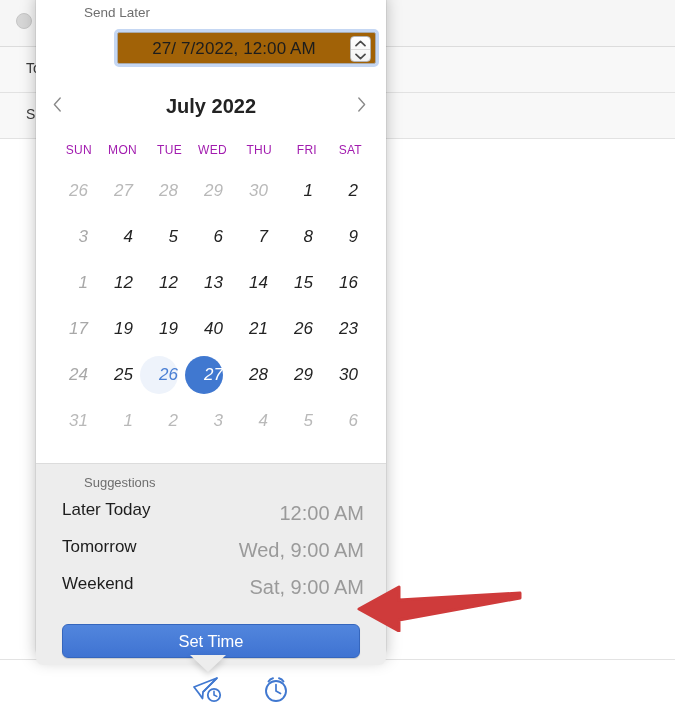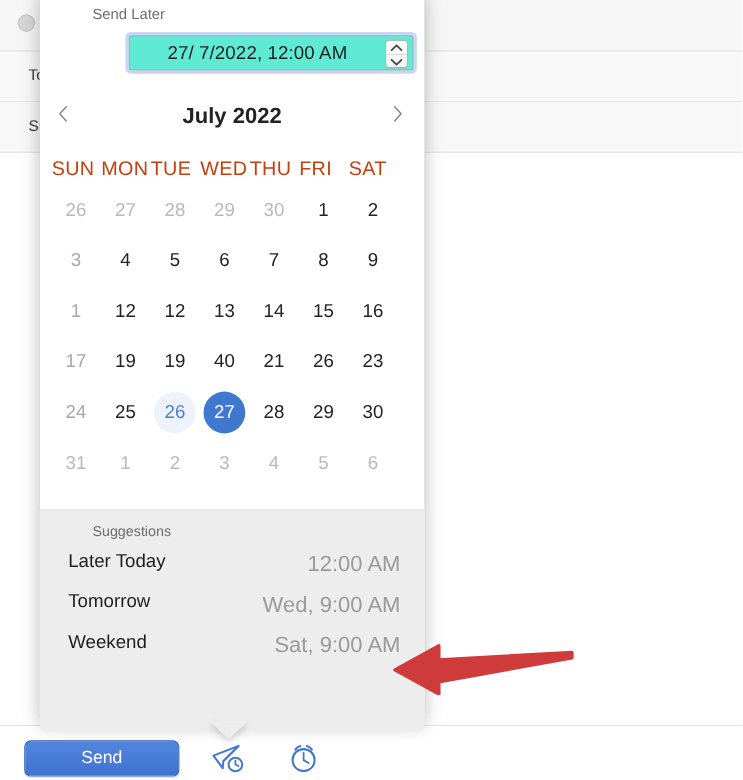--- a/index.html
+++ b/index.html
@@ -85,21 +85,21 @@
 
   
   .date-field {
     position: absolute; left: 78px; top: 37px; width: 265px; height: 38px;
     background: #ffffff;
     border: 3px solid #c5d7f3;
     border-radius: 5px;
   }
   .date-field-inner {
     position: absolute; inset: 0; border: 1px solid #a9a9a9; border-radius: 2px;
-    background: #5eead4;
+    background: #a16207;
   }
   .date-value {
     position: absolute; left: 0; top: 6px; width: 232px; text-align: center;
     font-size: 17px; color: #1d1d1d; letter-spacing: .1px;
   }
   .stepper {
     position: absolute; right: 4px; top: 3px; width: 21px; height: 26px;
     border: 1px solid #b3b3b3; border-radius: 4px;
     background: linear-gradient(#ffffff, #f3f3f3);
   }
@@ -117,30 +117,30 @@
   .month-nav.prev { left: 48px; }
   .month-nav.next { left: 352px; }
   .month-title {
     position: absolute; left: 36px; top: 95px; width: 350px;
     text-align: center; font-size: 20px; font-weight: bold; color: #232323;
   }
 
   
   .weekdays { position: absolute; left: 36px; top: 143px; width: 350px; height: 20px; }
   .weekdays span {
-    position: absolute; top: 0; width: 45px; text-align: left;
-    font-size: 18px; color: #c2410c; letter-spacing: .3px;
+    position: absolute; top: 0; width: 45px; text-align: right;
+    font-size: 12px; color: #a21caf; letter-spacing: .3px;
   }
 
   
   .daygrid { position: absolute; left: 36px; top: 172px; width: 350px; height: 276px; }
   .day {
     position: absolute; width: 38px; height: 38px; border-radius: 50%;
-    text-align: center; line-height: 38px; font-size: 17px;
-    color: #232323; cursor: default;
+    text-align: right; line-height: 38px; font-size: 17px;
+    color: #232323; cursor: default; font-style: italic;
   }
   .day.muted   { color: #b9b9b9; }
   .day.dim     { color: #a8a8a8; }
   .day.today   { color: #4a7fd4; background: #eef3fb; }
   .day.selected{ color: #ffffff; background: #4078d0; }
   .suggest-title {
     position: absolute; left: 48px; top: 11px;
     font-size: 13px; color: #6e6e6e;
   }
   .suggest-row { position: absolute; left: 0; width: 350px; height: 28px; cursor: default; }
@@ -181,21 +181,20 @@
     </div>
 
     <div class="field-row r2">
       <span class="field-label">Subject:</span>
     </div>
 
     <div class="compose-body"></div>
 
     <div class="bottom-bar"></div>
 
-    <div class="send-button">Send</div>
 
     <div class="tool-icon schedule">
       <svg width="36" height="32" viewBox="0 0 36 32">
         <path d="M4 14 L27 5 L13 19 L12.5 25.5 L9 20.5 Z" fill="none" stroke="#4078d0" stroke-width="1.8" stroke-linejoin="round" stroke-linecap="round"></path>
         <path d="M13 19 L27 5" fill="none" stroke="#4078d0" stroke-width="1.6"></path>
         <circle cx="24" cy="22" r="6.2" fill="#ffffff" stroke="#4078d0" stroke-width="1.8"></circle>
         <path d="M24 18.4 L24 22 L26.8 23.4" fill="none" stroke="#4078d0" stroke-width="1.6" stroke-linecap="round"></path>
       </svg>
     </div>
 
@@ -307,20 +306,21 @@
         </div>
         <div class="suggest-row" style="top: 73px;">
           <span class="suggest-name">Tomorrow</span>
           <span class="suggest-time">Wed, 9:00 AM</span>
         </div>
         <div class="suggest-row" style="top: 110px;">
           <span class="suggest-name">Weekend</span>
           <span class="suggest-time">Sat, 9:00 AM</span>
         </div>
       </div>
+    <div class="set-time-button">Set Time</div>
   </div>
 
   <div class="pop-tail"></div>
 
   <div class="annot-arrow">
     <svg width="165" height="48" viewBox="0 0 165 48">
       <path d="M2 25 L42 3 L42 16 L163 9 L163 14 L42 36 L42 47 Z" fill="#cf3b3b" stroke="#cf3b3b" stroke-width="3" stroke-linejoin="round"></path>
     </svg>
   </div>
 

